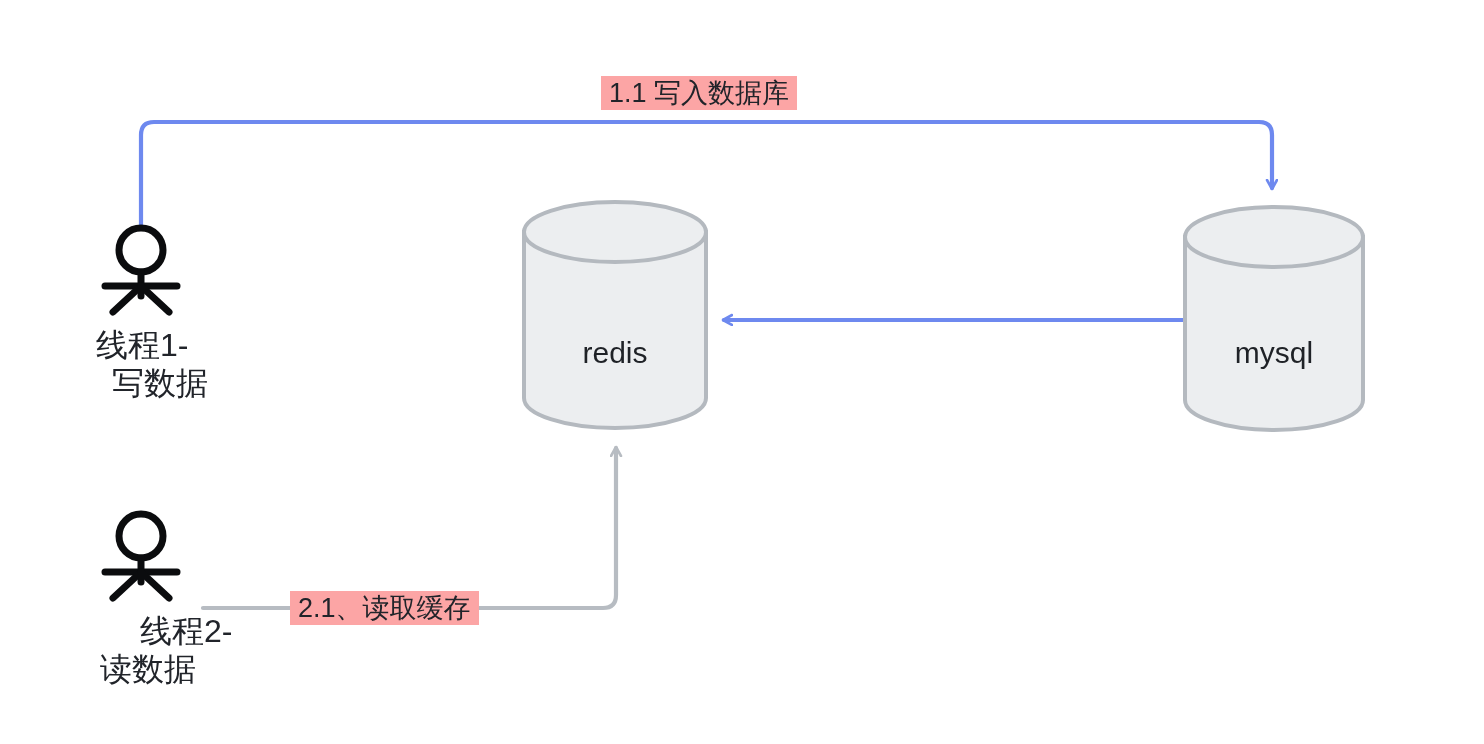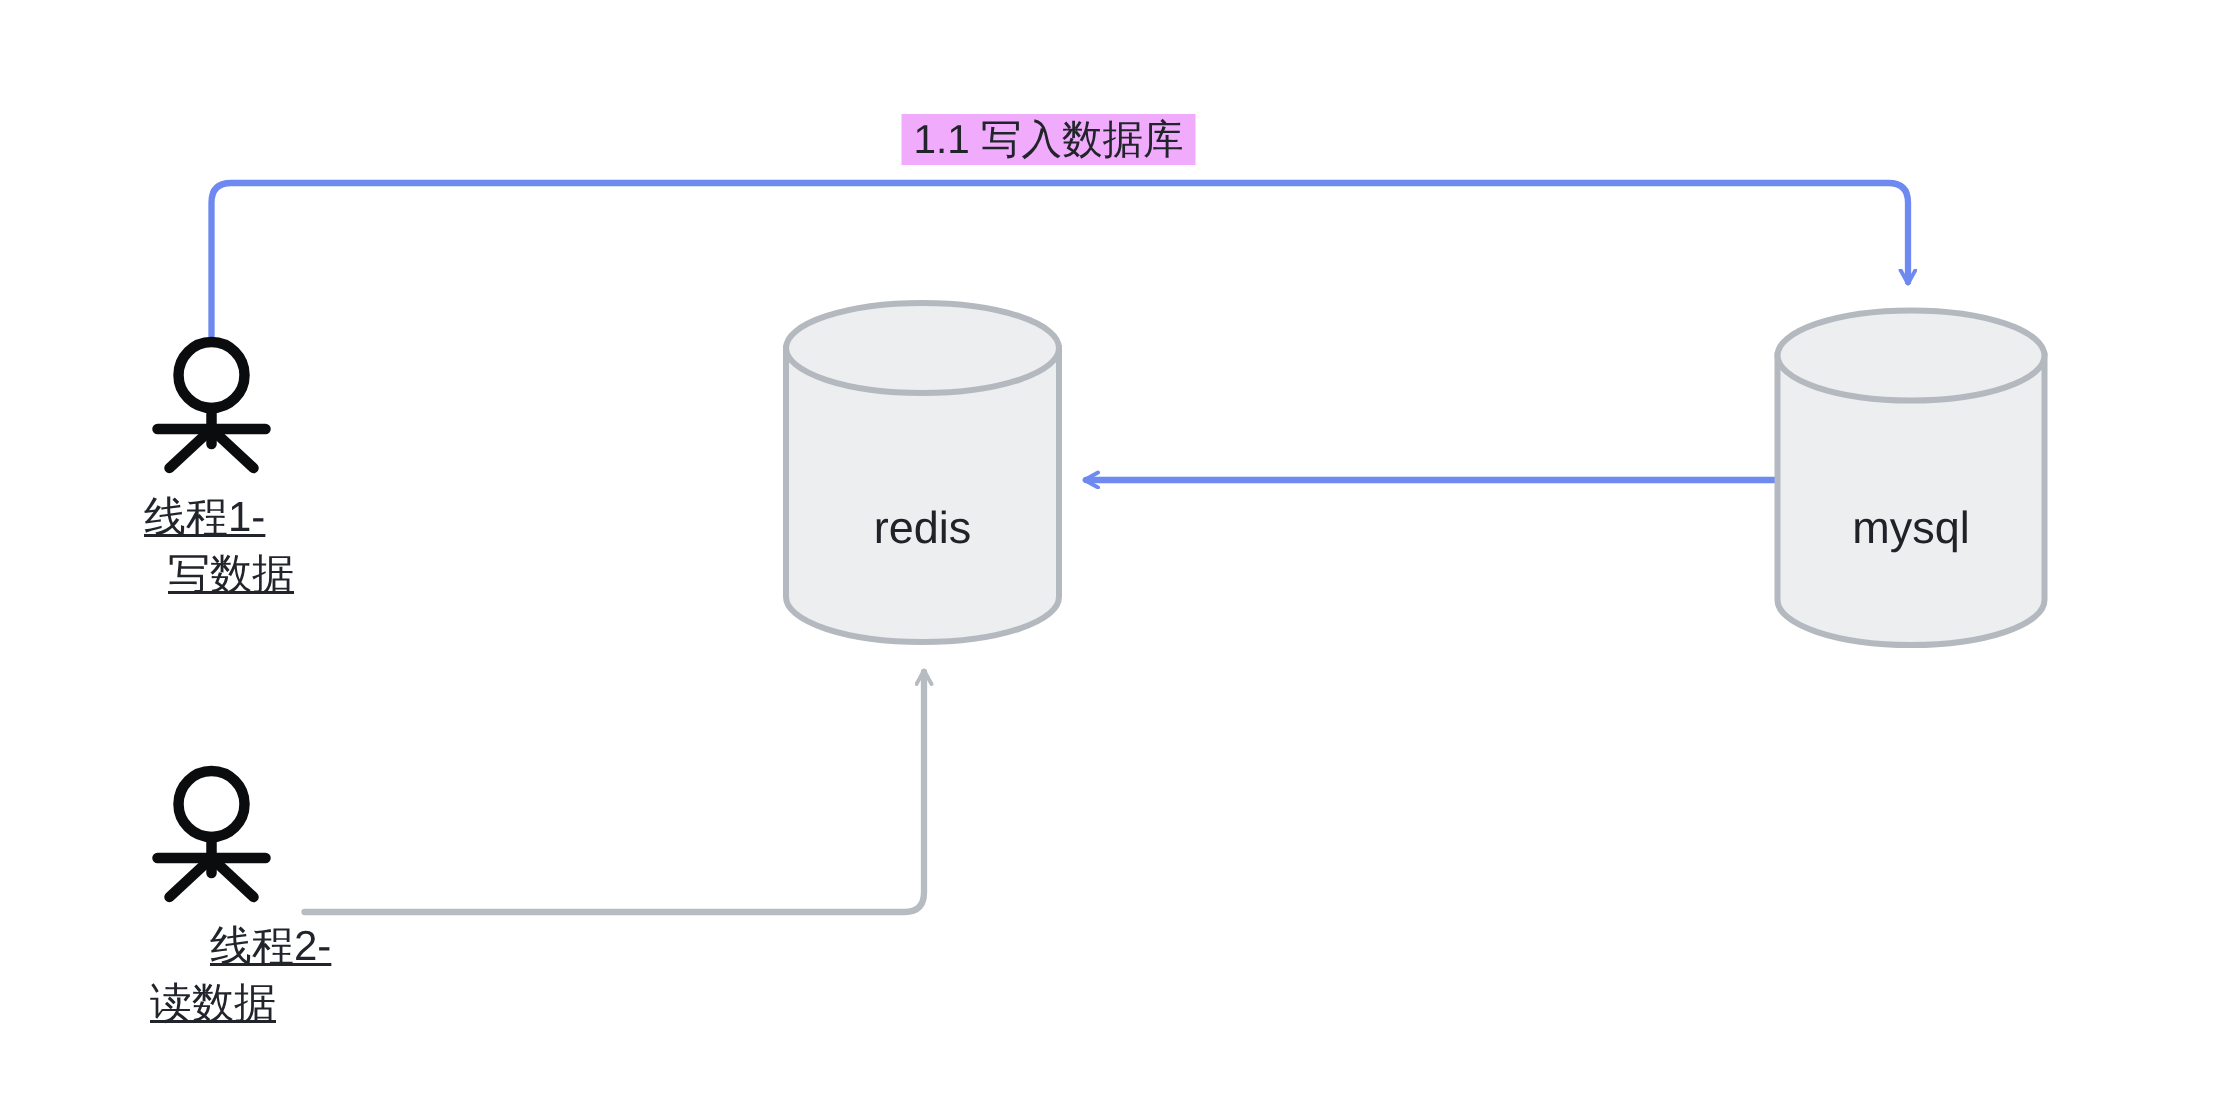--- a/index.html
+++ b/index.html
@@ -23,32 +23,31 @@
     top: 0;
     width: 1484px;
     height: 744px;
   }
   .edge-label {
     position: absolute;
     color: #21242a;
     font-size: 27px;
     font-family: "Liberation Sans", "DejaVu Sans", sans-serif;
     white-space: nowrap;
-    background: #f0abfc;
+    background: #fca5a5;
     padding: 0 8px;
     line-height: 34px;
   }
   .actor-label {
     position: absolute;
     color: #21242a;
-    font-size: 28px;
+    font-size: 32px;
     line-height: 38px;
     font-family: "Liberation Sans", "DejaVu Sans", sans-serif;
     white-space: nowrap;
-    text-decoration: underline;
   }
   .node-label {
     position: absolute;
     color: #1f2227;
     font-size: 30px;
     font-family: "Liberation Sans", "DejaVu Sans", sans-serif;
     white-space: nowrap;
     text-align: center;
   }
 </style>
@@ -106,20 +105,21 @@
     </g>
   </svg>
 
   <div class="node-label" style="left:515px; top:336px; width:200px;">redis</div>
 
   <div class="node-label" style="left:1174px; top:336px; width:200px;">mysql</div>
 
   <div class="edge-label" style="left:601px; top:76px;">1.1 写入数据库</div>
 
 
+  <div class="edge-label" style="left:290px; top:591px;">2.1、读取缓存</div>
 
   <div class="actor-label" style="left:96px; top:326px;">线程1-</div>
   <div class="actor-label" style="left:112px; top:364px;">写数据</div>
 
   <div class="actor-label" style="left:96px; top:612px;margin-left:44px;">线程2-</div>
   <div class="actor-label" style="left:100px; top:650px;">读数据</div>
 
 </div>
 
 </body></html>

